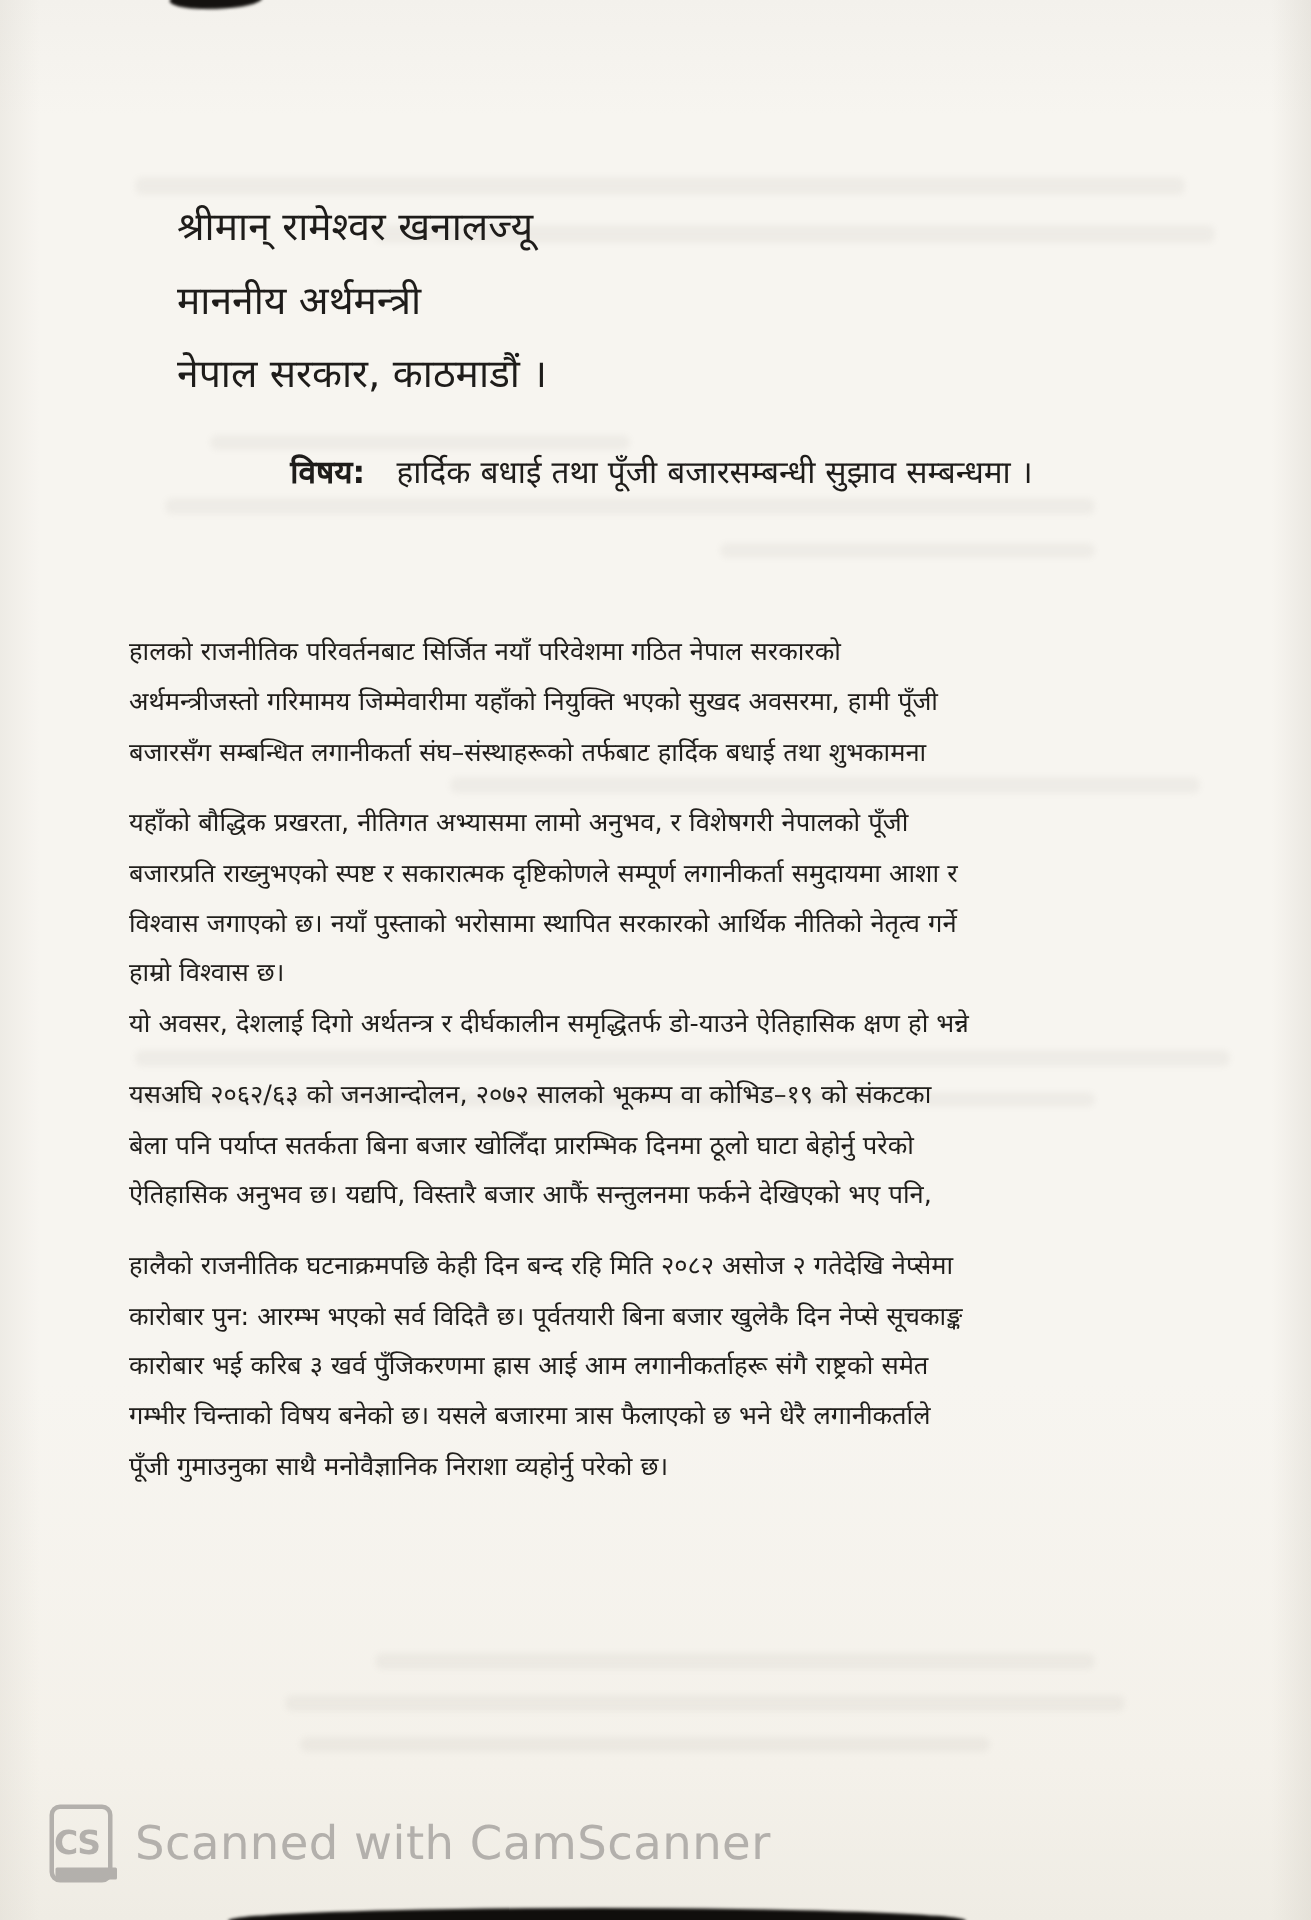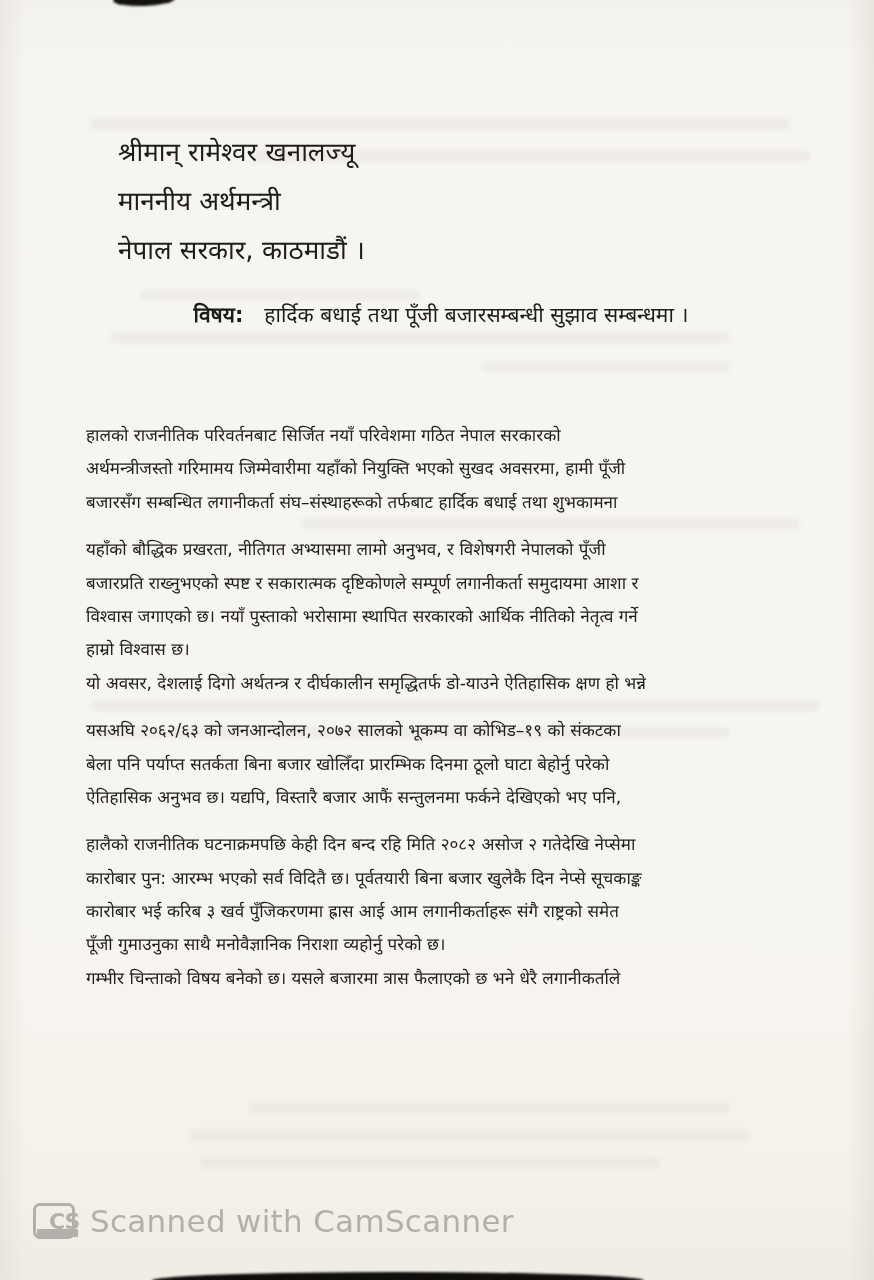--- a/index.html
+++ b/index.html
@@ -98,28 +98,28 @@
     position: absolute;
     left: 33px;
     top: 1203px;
     display: flex;
     align-items: center;
     gap: 15px;
     color: #b3b0ac;
   }
   .cs-icon {
     width: 42px;
-    height: 36px;
+    height: 52px;
     border: 3px solid #b3b0ac;
     border-radius: 7px;
     position: relative;
     display: flex;
     align-items: center;
     justify-content: flex-start;
-    padding-left: 13px;
+    padding-left: 0;
     box-sizing: border-box;
     font-weight: bold;
     font-size: 22px;
     letter-spacing: -1px;
     color: #b3b0ac;
   }
   .cs-icon::after {
     content: "";
     position: absolute;
     left: 1px;
@@ -178,22 +178,22 @@
       </div>
       <div class="para">
         <div class="line">यसअघि २०६२/६३ को जनआन्दोलन, २०७२ सालको भूकम्प वा कोभिड–१९ को संकटका</div>
         <div class="line">बेला पनि पर्याप्त सतर्कता बिना बजार खोलिँदा प्रारम्भिक दिनमा ठूलो घाटा बेहोर्नु परेको</div>
         <div class="line">ऐतिहासिक अनुभव छ। यद्यपि, विस्तारै बजार आफैं सन्तुलनमा फर्कने देखिएको भए पनि,</div>
       </div>
       <div class="para">
         <div class="line">हालैको राजनीतिक घटनाक्रमपछि केही दिन बन्द रहि मिति २०८२ असोज २ गतेदेखि नेप्सेमा</div>
         <div class="line">कारोबार पुन: आरम्भ भएको सर्व विदितै छ। पूर्वतयारी बिना बजार खुलेकै दिन नेप्से सूचकाङ्क</div>
         <div class="line">कारोबार भई करिब ३ खर्व पुँजिकरणमा ह्रास आई आम लगानीकर्ताहरू संगै राष्ट्रको समेत</div>
+        <div class="line">गम्भीर चिन्ताको विषय बनेको छ। यसले बजारमा त्रास फैलाएको छ भने धेरै लगानीकर्ताले</div>
         <div class="line">पूँजी गुमाउनुका साथै मनोवैज्ञानिक निराशा व्यहोर्नु परेको छ।</div>
-        <div class="line">गम्भीर चिन्ताको विषय बनेको छ। यसले बजारमा त्रास फैलाएको छ भने धेरै लगानीकर्ताले</div>
       </div>
     </div>
 
   <div class="footer">
     <span class="cs-icon">CS</span>
     <span class="footer-text">Scanned with CamScanner</span>
   </div>
 
   <div class="bottom-bar"></div>
 

